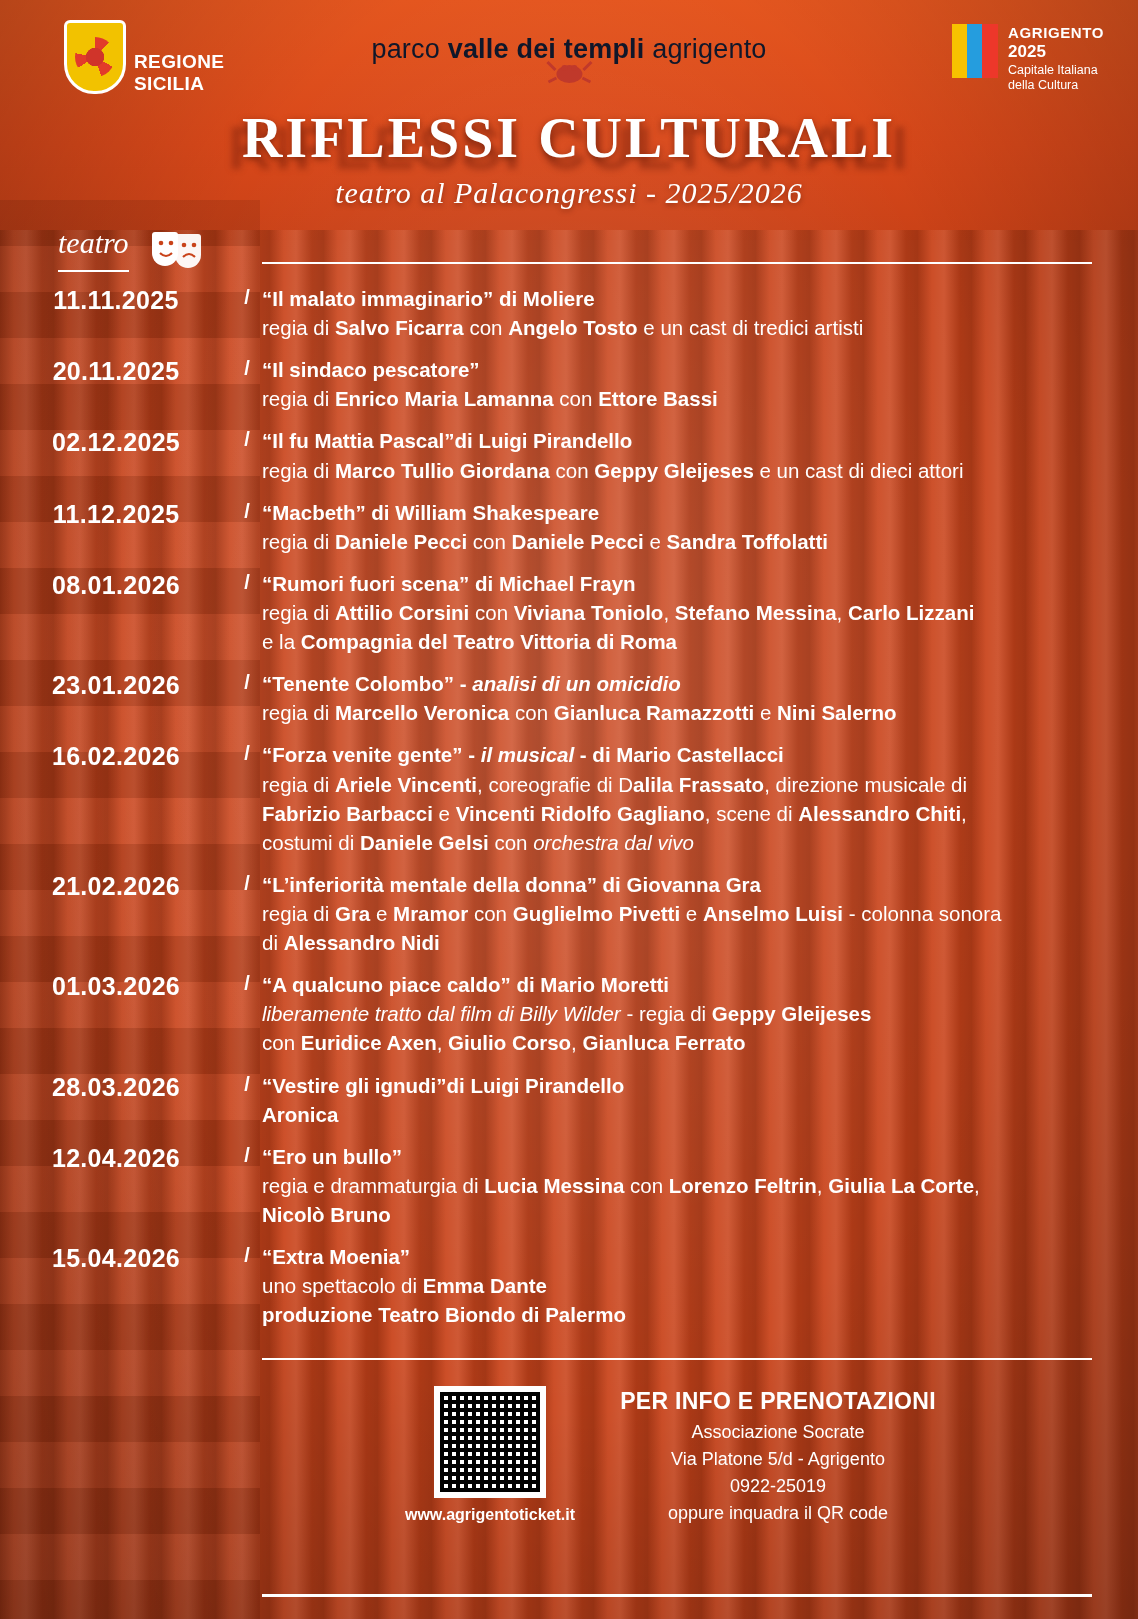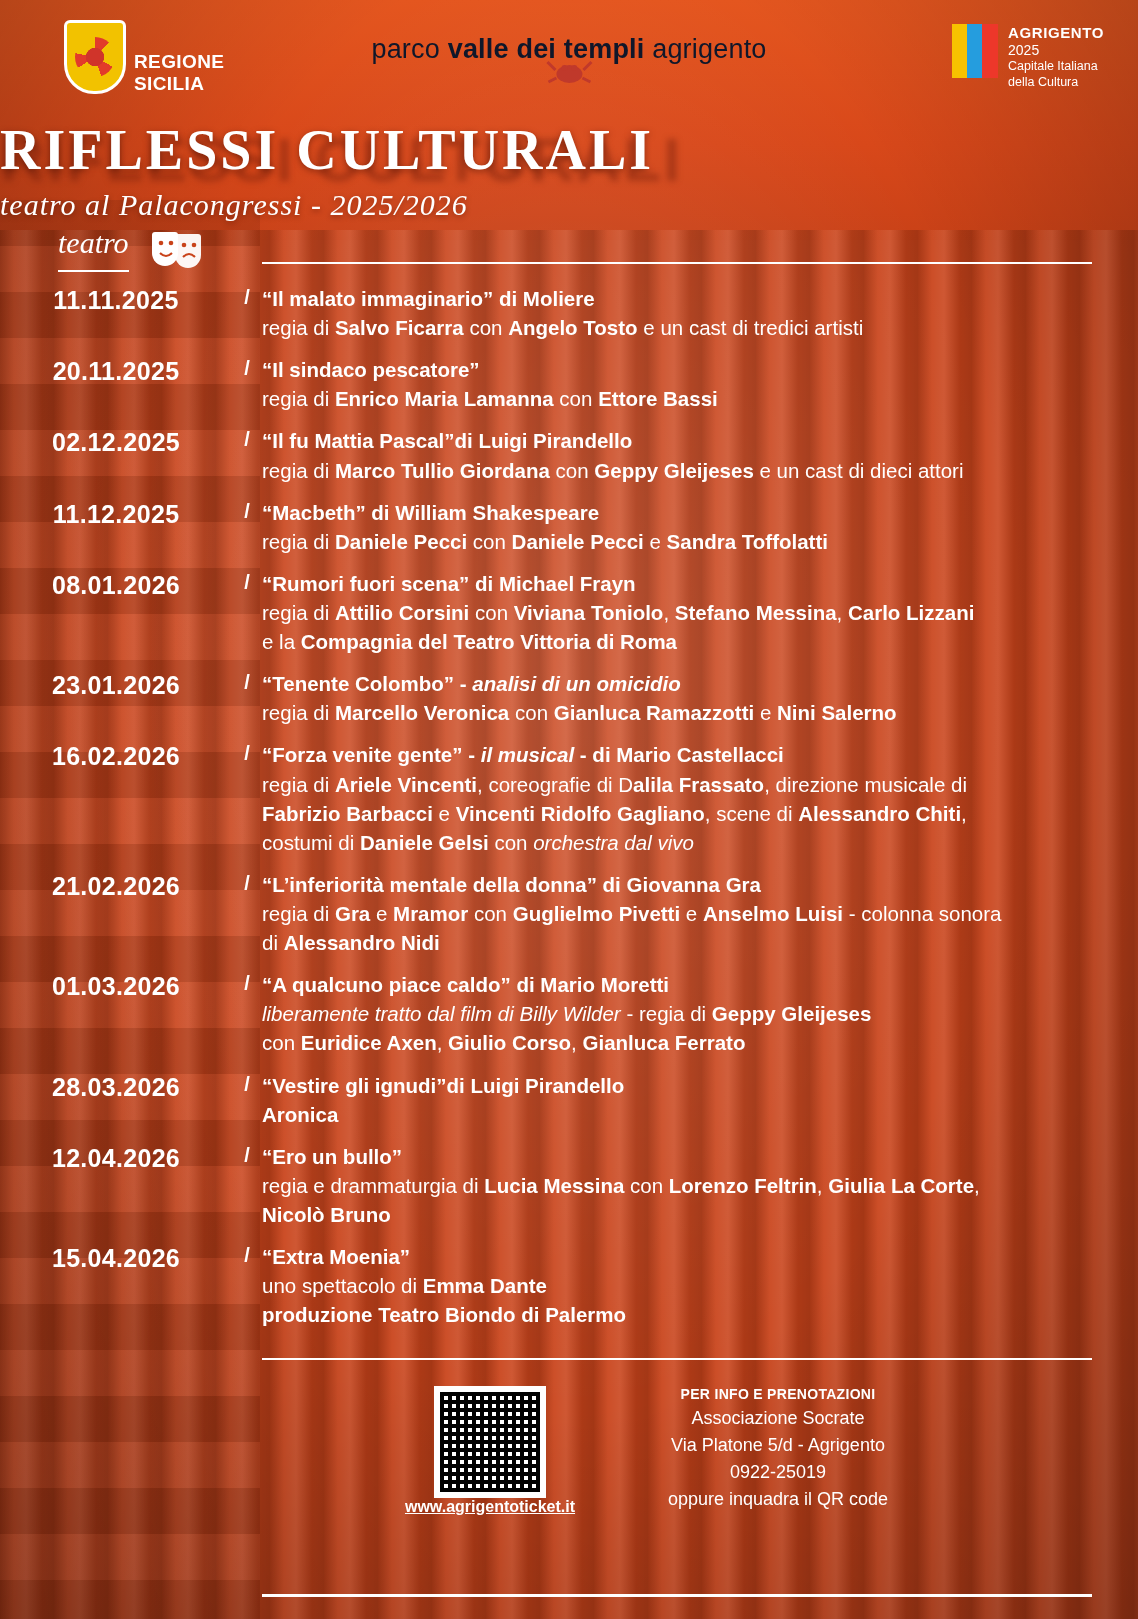--- a/index.html
+++ b/index.html
@@ -84,24 +84,24 @@
   .agrigento2025 { position:absolute; right:34px; top:24px; display:flex; gap:10px; align-items:flex-start; }
   .a25-logo { width:46px; height:54px;
     background:
       linear-gradient(90deg, #f2c200 0 33%, #2e9bd6 33% 66%, #e03a2f 66% 100%);
     background-size:100% 33.33%;
     background-repeat:repeat-y;
     filter:saturate(1.1);
   }
   .a25-text { font-size:12.5px; line-height:1.22; color:#fff; }
   .a25-text .big { font-weight:bold; font-size:15px; letter-spacing:.6px; }
-  .a25-text .yr { font-weight:normal; font-size:14px; }
-
-  
-  .title-wrap { position:absolute; left:0; right:0; top:118px; }
+  .a25-text .yr { font-weight:bold; font-size:17px; }
+
+  
+  .title-wrap { position:absolute; left:0; right:0; top:106px; text-align:center; }
   .ghost {
     position:absolute; left:0; right:0; top:6px;
     font-size:62px; font-weight:bold; letter-spacing:2px;
     color:rgba(120,30,10,0.45);
     filter:blur(3px);
     user-select:none;
   }
   .main-title {
     position:relative;
     font-family:"Liberation Serif", serif;
@@ -150,23 +150,23 @@
     width:112px; height:112px; margin:0 auto; background:#fff; padding:6px;
   }
   .qr-inner {
     width:100%; height:100%;
     background-color:#fff;
     background-image:
       repeating-linear-gradient(90deg,#000 0 4px, #fff 4px 8px),
       repeating-linear-gradient(0deg,#000 0 4px, #fff 4px 8px);
     background-blend-mode:multiply;
   }
-  .qr-url { font-size:16px; font-weight:bold; color:#fff;text-decoration:underline; }
+  .qr-url { margin-top:8px; font-size:16px; font-weight:bold; color:#fff; }
   .info-block { position:absolute; right:150px; top:6px; width:420px; text-align:center; line-height:1.5; }
-  .info-block .hd { font-size:14px; font-weight:bold; letter-spacing:.3px; }
+  .info-block .hd { font-size:23px; font-weight:bold; letter-spacing:.3px; }
   .info-block .ln { font-size:18px; }
 </style>
 </head>
 <body>
 
 <div id="poster">
   <div id="stagetop"></div>
   <div id="curtain"></div>
   <div id="seats"></div>
   <div id="vig"></div>

